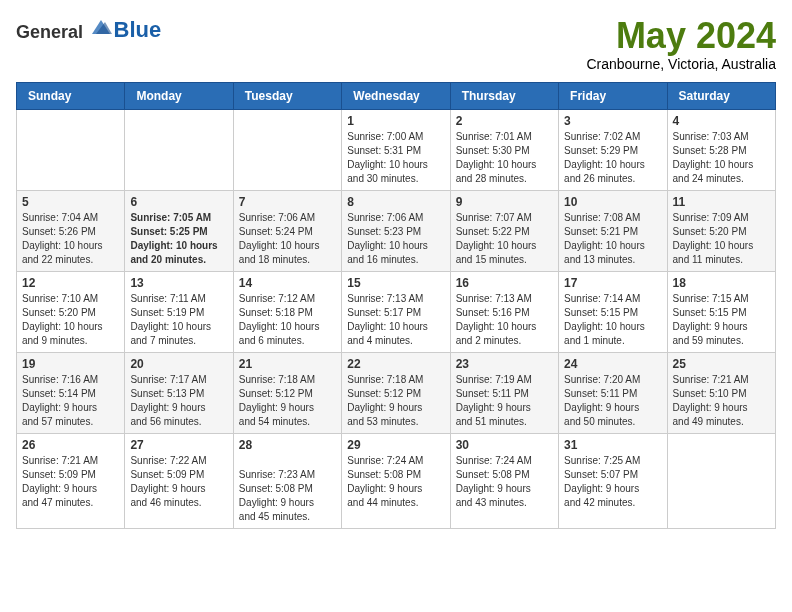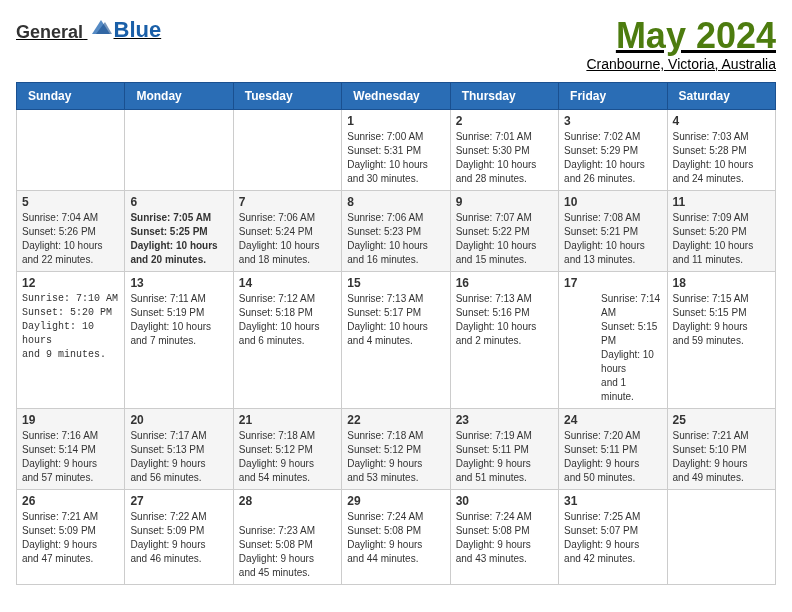--- a/index.html
+++ b/index.html
@@ -8,21 +8,20 @@
       background: #fff;
       width: 792px;
       min-height: 612px;
       padding: 16px;
     }
     .header {
       display: flex;
       justify-content: space-between;
       align-items: flex-start;
       margin-bottom: 10px;
-      text-decoration: underline;
     }
     .logo {
       display: flex;
       align-items: center;
       gap: 2px;
     }
     .logo-text-general {
       font-size: 18px;
       font-weight: bold;
       color: #333;
@@ -205,21 +204,21 @@
           <span class="day-number">11</span>
           <div class="day-info" style="white-space: pre-line;">Sunrise: 7:09 AM
 Sunset: 5:20 PM
 Daylight: 10 hours
 and 11 minutes.</div>
         </td>
       </tr>
       <tr>
         <td>
           <span class="day-number">12</span>
-          <div class="day-info" style="white-space: pre-line; font-family: Liberation Mono, monospace;">Sunrise: 7:10 AM
+          <div class="day-info" style="white-space: pre-line;">Sunrise: 7:10 AM
 Sunset: 5:20 PM
 Daylight: 10 hours
 and 9 minutes.</div>
         </td>
         <td>
           <span class="day-number">13</span>
           <div class="day-info" style="white-space: pre-line;">Sunrise: 7:11 AM
 Sunset: 5:19 PM
 Daylight: 10 hours
 and 7 minutes.</div>
@@ -240,21 +239,21 @@
         </td>
         <td>
           <span class="day-number">16</span>
           <div class="day-info" style="white-space: pre-line;">Sunrise: 7:13 AM
 Sunset: 5:16 PM
 Daylight: 10 hours
 and 2 minutes.</div>
         </td>
         <td>
           <span class="day-number">17</span>
-          <div class="day-info" style="white-space: pre-line; margin-left: 37px;">Sunrise: 7:14 AM
+          <div class="day-info" style="white-space: pre-line;">Sunrise: 7:14 AM
 Sunset: 5:15 PM
 Daylight: 10 hours
 and 1 minute.</div>
         </td>
         <td>
           <span class="day-number">18</span>
           <div class="day-info" style="white-space: pre-line;">Sunrise: 7:15 AM
 Sunset: 5:15 PM
 Daylight: 9 hours
 and 59 minutes.</div>

